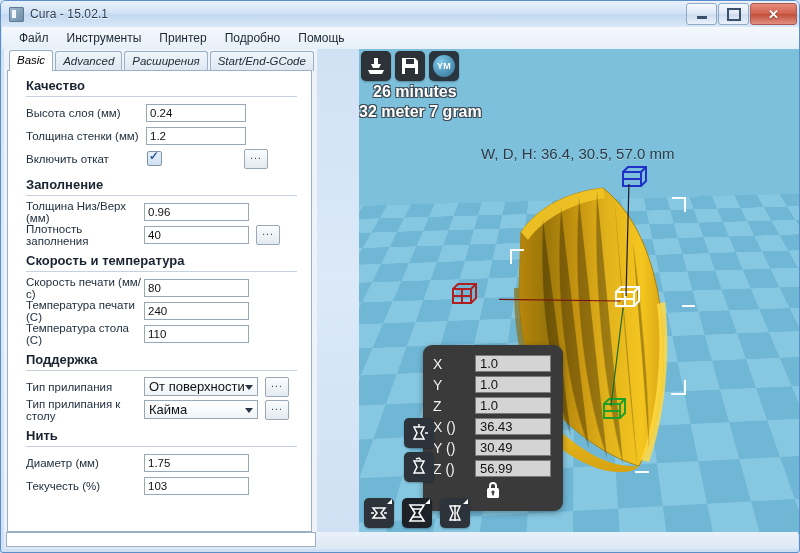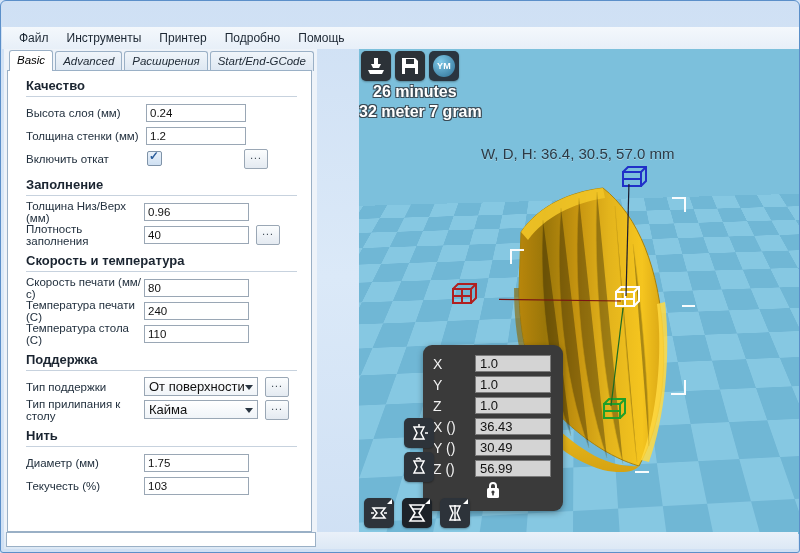--- a/index.html
+++ b/index.html
@@ -237,20 +237,35 @@
   .status-field {
     position: absolute; left: 2px; top: 0px; width: 310px; height: 15px;
     background: #fff; border: 1px solid #9ab0c6; box-sizing: border-box;
   }
 </style>
 </head>
 <body>
 
 <div id="app">
 
+  <div class="titlebar">
+    <div class="win-icon"></div>
+    <div class="title-text">Cura - 15.02.1</div>
+    <div class="winbtns">
+      <div class="winbtn">
+        <div class="glyph-min"></div>
+      </div>
+      <div class="winbtn">
+        <div class="glyph-max"></div>
+      </div>
+      <div class="winbtn close">
+        <span class="glyph-close">✕</span>
+      </div>
+    </div>
+  </div>
 
   <div class="menubar">
     <div class="menu-item">Файл</div>
     <div class="menu-item">Инструменты</div>
     <div class="menu-item">Принтер</div>
     <div class="menu-item">Подробно</div>
     <div class="menu-item">Помощь</div>
   </div>
 
   <div class="leftpanel">
@@ -309,21 +324,21 @@
         <div class="row">
           <span class="row-label label-w118">Температура стола (C)</span>
           <input class="field wide" value="110" style="">
         </div>
       </div>
 
       <div class="group">
         <div class="group-title">Поддержка</div>
         <div class="group-rule"></div>
         <div class="row">
-          <span class="row-label label-w118">Тип поддержки</span>
+          <span class="row-label label-w118">Тип прилипания</span>
           <span class="select">
             <span>От поверхности</span>
             <span class="arrow"></span>
           </span>
           <span class="dots-btn">...</span>
         </div>
         <div class="row">
           <span class="row-label label-w118">Тип прилипания к столу</span>
           <span class="select">
             <span>Кайма</span>

